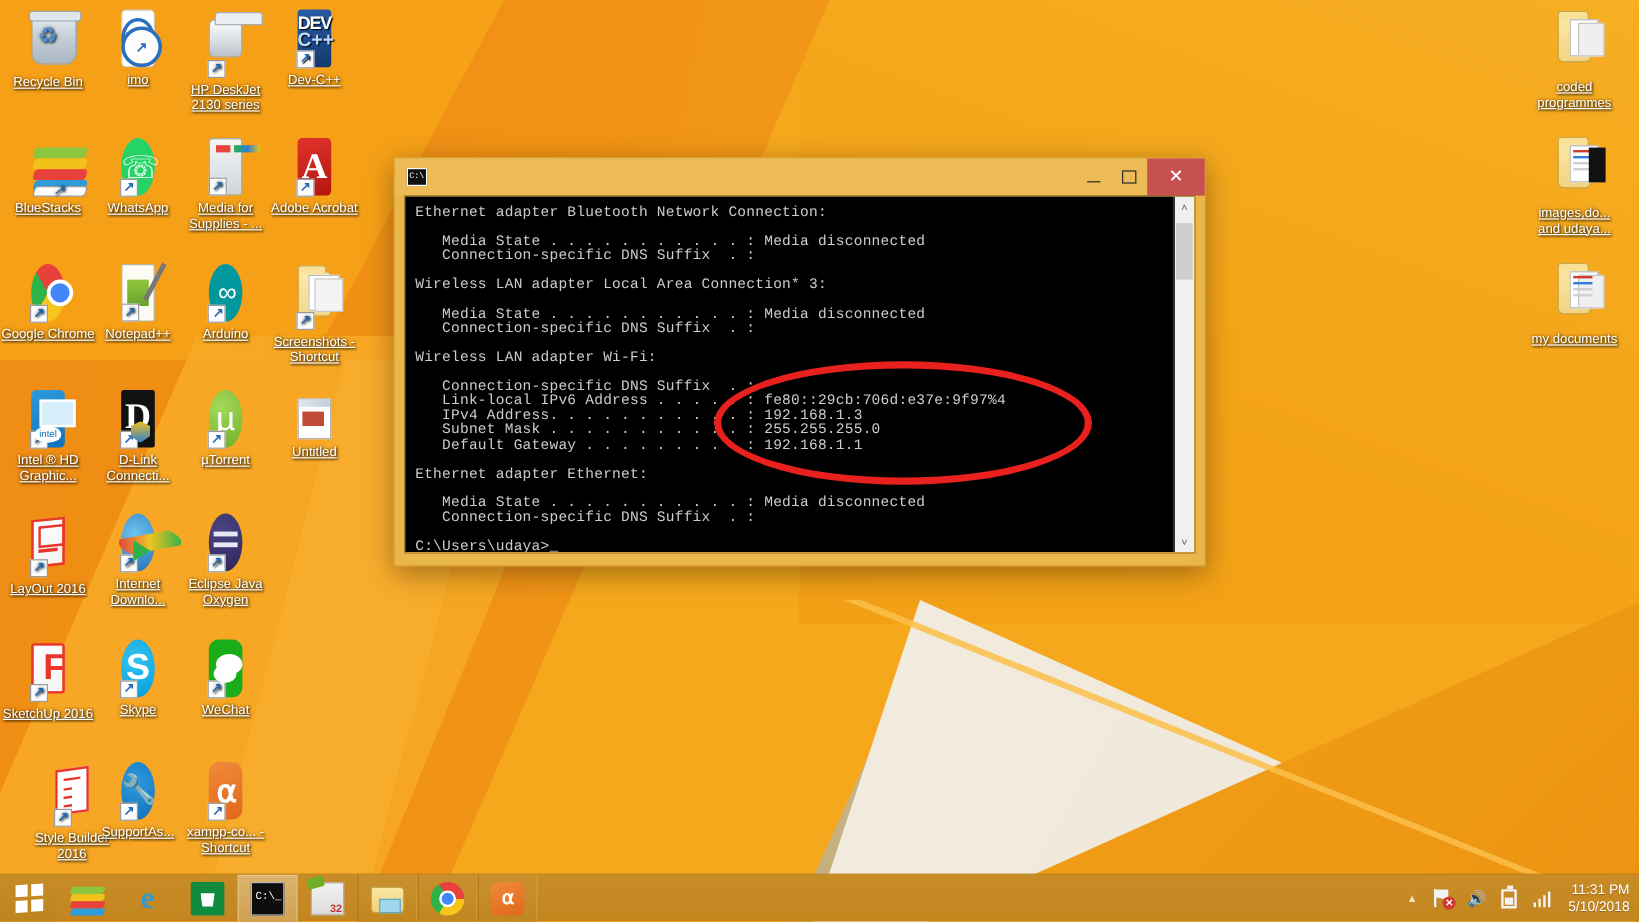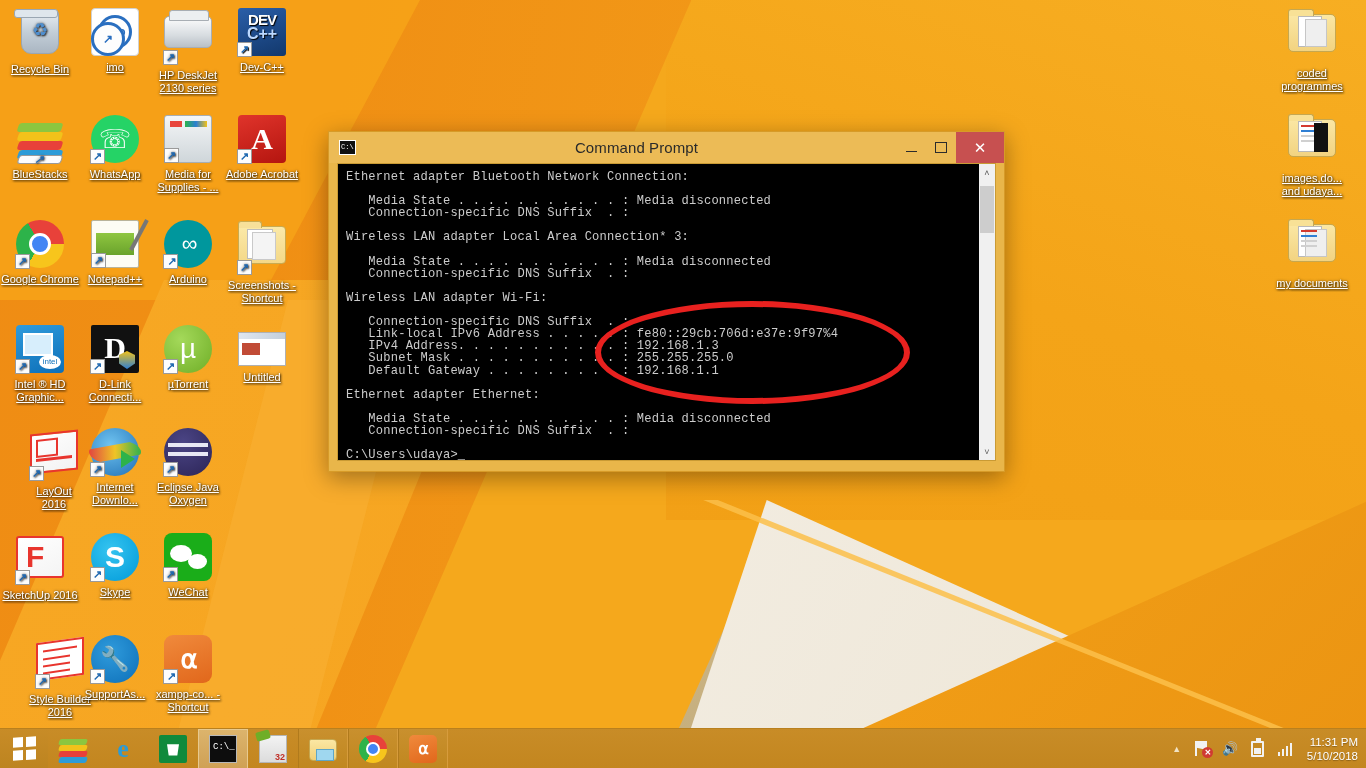--- a/index.html
+++ b/index.html
@@ -59,21 +59,21 @@
   .wp-topright { position:absolute; right:0; top:0; width:700px; height:520px;
     background:linear-gradient(200deg,#f7ae22 0%, #f4a418 55%, #f2a016 100%); }
 
   
   .icon-cell {
     position:absolute; width:80px; text-align:center;
     color:#fff; font-size:11px; line-height:12.5px;
     text-shadow:1px 1px 2px rgba(0,0,0,.75), 0 0 3px rgba(0,0,0,.6);
     user-select:none;
   }
-  .icon-art { width:48px; height:48px; margin:0 auto 5px; position:relative; }
+  .icon-art { width:28px; height:48px; margin:0 auto 5px; position:relative; }
   .icon-label { display:block;text-decoration:underline; }
   .shortcut-arrow{
     position:absolute; left:-1px; bottom:-1px; width:15px; height:15px;
     background:#fdfdfd; border:1px solid #9a9a9a;
     display:flex; align-items:center; justify-content:center;
     font-size:11px; color:#1f68b0; line-height:1;
   }
   .shortcut-arrow:after{ content:"\2197"; font-weight:bold; }
 
   
@@ -459,21 +459,21 @@
 </div>
 <div class="icon-cell" style="left:148px;top:325px;">
   <div class="icon-art ic-utorrent">µ<span class="shortcut-arrow"></span></div>
   <span class="icon-label">µTorrent</span>
 </div>
 <div class="icon-cell" style="left:222px;top:325px;">
   <div class="icon-art ic-untitled"></div>
   <span class="icon-label">Untitled</span>
 </div>
 
-<div class="icon-cell" style="left:0px;top:428px;padding-left:28px;">
+<div class="icon-cell" style="left:0px;top:428px;">
   <div class="icon-art">
       <div class="ic-layout"></div>
       <span class="shortcut-arrow"></span>
     </div>
   <span class="icon-label">LayOut 2016</span>
 </div>
 <div class="icon-cell" style="left:75px;top:428px;">
   <div class="icon-art ic-idm">
       <span class="shortcut-arrow"></span>
     </div>
@@ -546,21 +546,20 @@
         <div class="f-doc2"></div>
         <div class="f-lines"></div>
       </div>
     </div>
   <span class="icon-label">my documents</span>
 </div>
 
 <div id="cmd-window">
   <div id="cmd-titlebar">
     <div id="cmd-icon"></div>
-    <div id="cmd-title">Command Prompt</div>
     <div class="winbtns">
       <div class="winbtn min"></div>
       <div class="winbtn max"></div>
       <div class="winbtn close"></div>
     </div>
   </div>
   <div id="cmd-clientwrap">
     <div id="cmd-text">Ethernet adapter Bluetooth Network Connection:
 
    Media State . . . . . . . . . . . : Media disconnected

